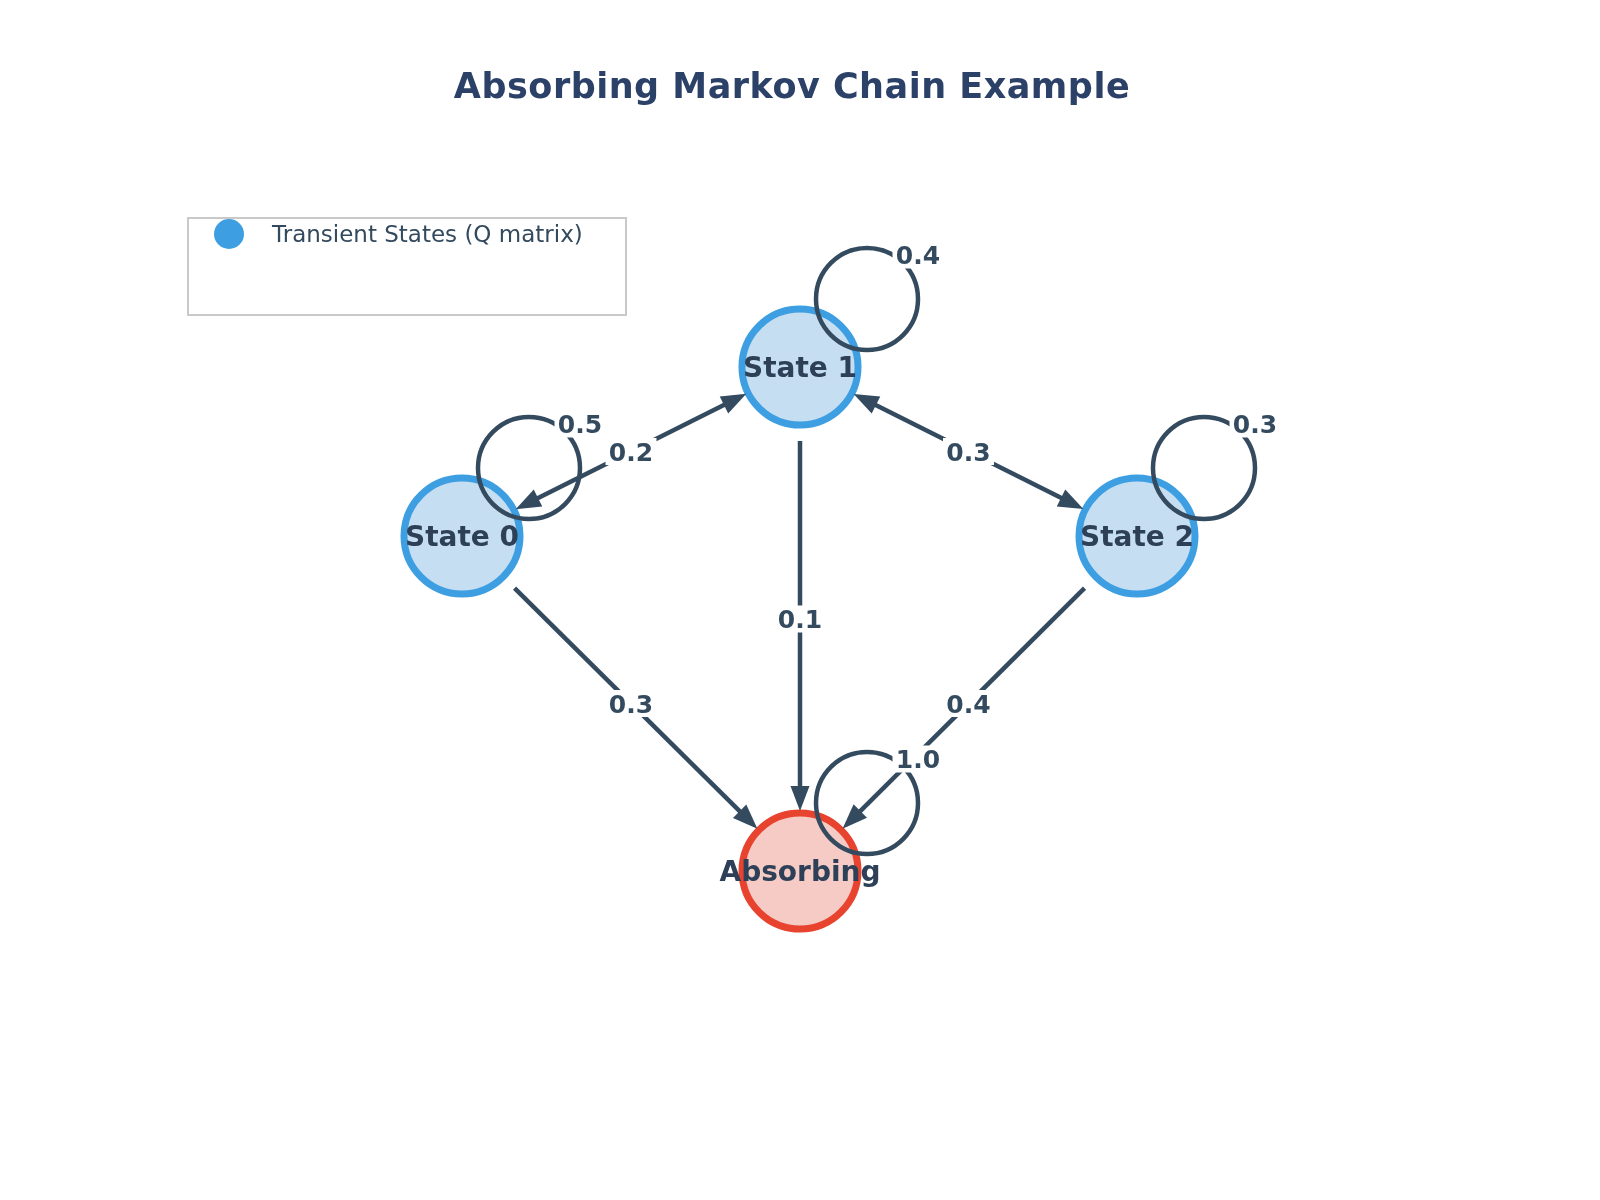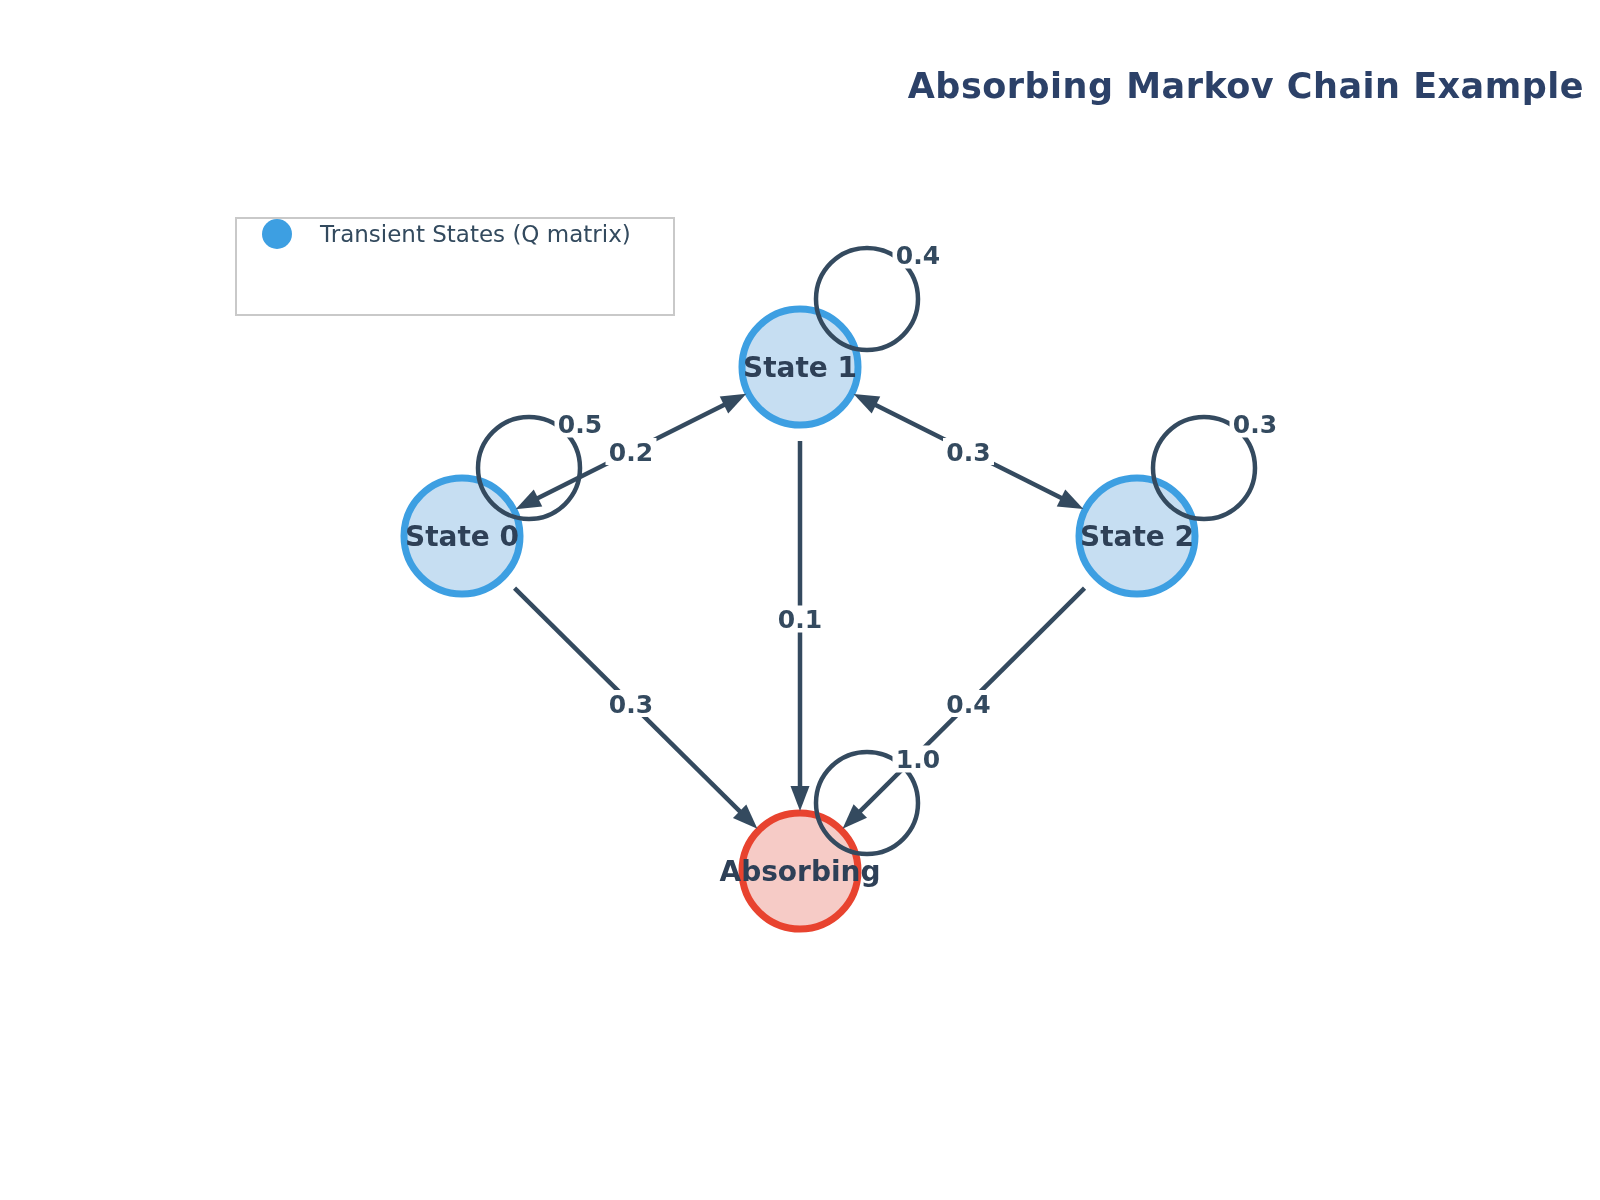--- a/index.html
+++ b/index.html
@@ -2,28 +2,28 @@
 <html><head>
 <meta charset="utf-8">
 <style>
   html, body { margin: 0; padding: 0; background: #ffffff; }
   body {
     width: 1600px; height: 1200px; position: relative; overflow: hidden;
     font-family: "DejaVu Sans", "Liberation Sans", sans-serif;
   }
   .title {
     position: absolute; top: 66px; left: 0; width: 1584px;
-    text-align: right; font-size: 35px; font-weight: bold;
+    text-align: center; font-size: 35px; font-weight: bold;
     color: #2c4168; letter-spacing: 0.5px;
   }
   .legend {
     position: absolute; left: 187px; top: 217px; width: 440px; height: 99px;
     background: #ffffff; border: 2px solid #c9c9c9; box-sizing: border-box;
     display: flex; flex-direction: column; justify-content: flex-start;
-    gap: 8px; padding-left: 25px; z-index: 5; margin-left: 48px;
+    gap: 8px; padding-left: 25px; z-index: 5;
   }
   .legend-row { display: flex; align-items: center; height: 30px; }
   .legend-swatch { width: 30px; height: 30px; border-radius: 50%; flex: 0 0 30px; }
   .legend-label { margin-left: 28px; font-size: 23px; color: #334a5e; white-space: nowrap; }
   #graph { position: absolute; left: 0; top: 0; }
 </style>
 </head>
 <body>
 
 <div class="title">Absorbing Markov Chain Example</div>

